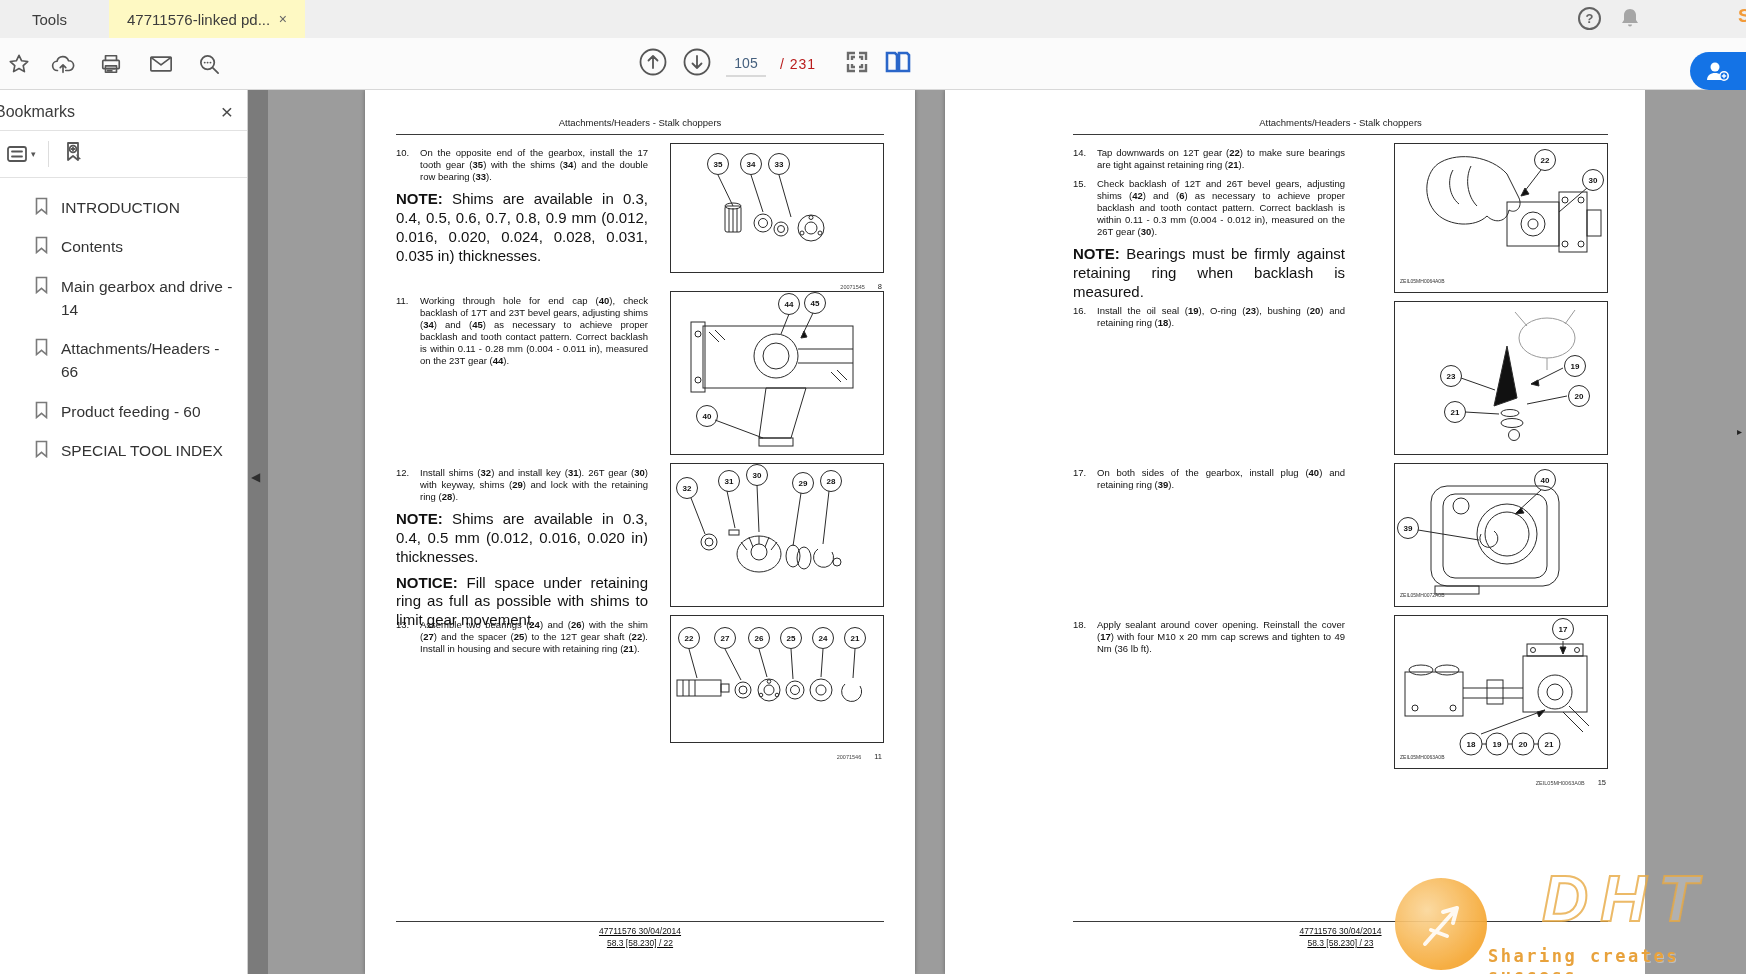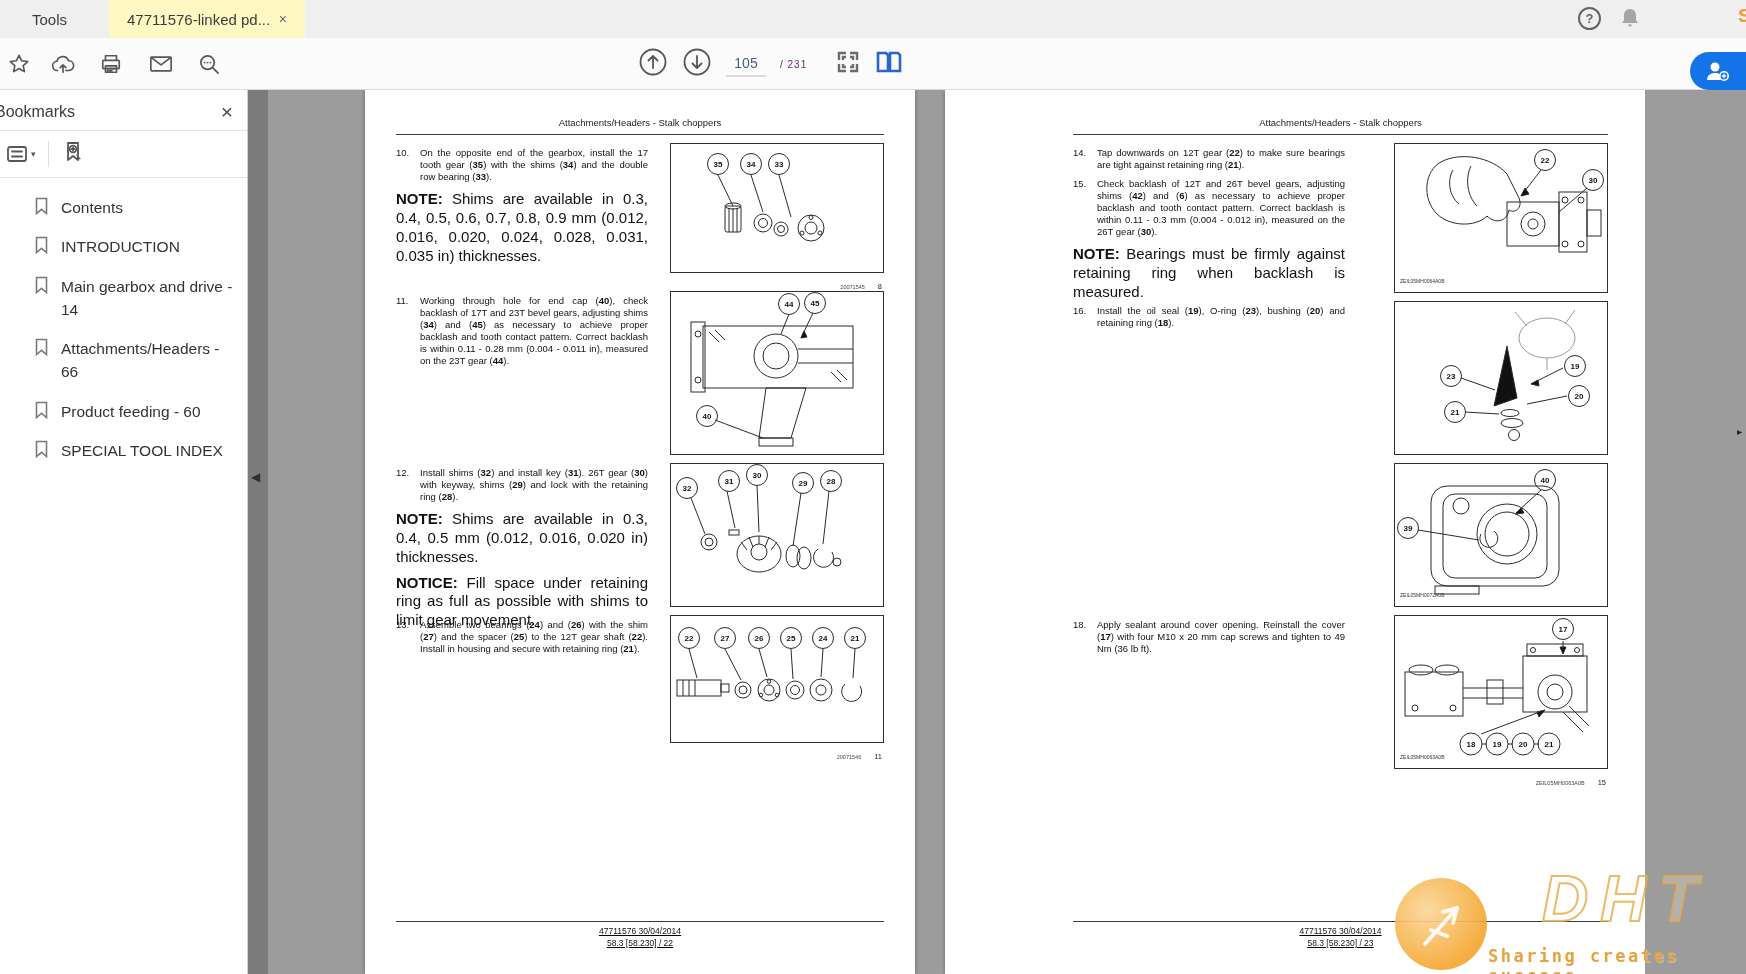--- a/index.html
+++ b/index.html
@@ -21,21 +21,21 @@
   .s-frag { position:absolute; right:0; top:5px; width:8px; overflow:hidden; color:#f29a38;
             font-size:19px; font-weight:bold; }
 
   
   .toolbar { position:relative; height:52px; background:#fbfbfb; border-bottom:1px solid #d8d8d8; }
   .tbtn { position:absolute; top:9px; width:34px; height:34px; display:flex; align-items:center; justify-content:center; }
   .tbtn svg { display:block; }
   .center-group { position:absolute; left:638px; top:9px; height:34px; display:flex; align-items:center; gap:14px; }
   .pg-input { width:40px; height:26px; border:none; border-bottom:2px solid #d9d9d9; background:transparent;
               font:14px "Liberation Sans",sans-serif; color:#45607e; text-align:center; }
-  .pg-total { font-size:10px; color:#701a75; letter-spacing:1px; }
+  .pg-total { font-size:14px; color:#b91c1c; letter-spacing:1px; }
   .share-pill { position:absolute; right:-16px; top:14px; width:72px; height:38px; background:#1473e6;
                 border-radius:19px 0 0 19px; display:flex; align-items:center; padding-left:14px; }
 
   
   .main { position:relative; height:884px; display:flex; }
   .bmpanel { width:248px; background:#fff; border-right:1px solid #cfcfcf; position:relative; }
   .bm-head { display:flex; align-items:center; justify-content:space-between; padding:13px 14px 9px 0;text-align:right; }
   .bm-title { font-size:16px; color:#3d3d3d; margin-left:-5px; }
   .bm-close { font-size:21px; color:#4a4a4a; line-height:16px; }
   .bm-div { border-top:1px solid #e2e2e2; margin:0 0 0 0; }
@@ -229,27 +229,27 @@
               <path d="M15 14l5 5-3 .5z" fill="#565656"></path>
             </svg>
         </span>
       </div>
       <div class="bm-div"></div>
       <div class="bm-list" id="bm-list">
           <div class="bm-item">
             <svg width="15" height="18" viewBox="0 0 15 18">
               <path d="M2.5 1.5h10v15l-5-4.2-5 4.2z" fill="none" stroke="#7a7a7a" stroke-width="1.6"></path>
             </svg>
-            <span class="bm-label">Contents</span>
+            <span class="bm-label">INTRODUCTION</span>
           </div>
           <div class="bm-item">
             <svg width="15" height="18" viewBox="0 0 15 18">
               <path d="M2.5 1.5h10v15l-5-4.2-5 4.2z" fill="none" stroke="#7a7a7a" stroke-width="1.6"></path>
             </svg>
-            <span class="bm-label">INTRODUCTION</span>
+            <span class="bm-label">Contents</span>
           </div>
           <div class="bm-item">
             <svg width="15" height="18" viewBox="0 0 15 18">
               <path d="M2.5 1.5h10v15l-5-4.2-5 4.2z" fill="none" stroke="#7a7a7a" stroke-width="1.6"></path>
             </svg>
             <span class="bm-label">Main gearbox and drive - 14</span>
           </div>
           <div class="bm-item">
             <svg width="15" height="18" viewBox="0 0 15 18">
               <path d="M2.5 1.5h10v15l-5-4.2-5 4.2z" fill="none" stroke="#7a7a7a" stroke-width="1.6"></path>
@@ -600,20 +600,26 @@
                       </g>
                   </svg>
                 </div>
                 <div class="figcap">
                   <span class="cap-code">20071546</span><span class="cap-num">13</span>
                 </div>
               </div>
             </div>
 
             <div class="prow" style="height:152px">
+              <div class="txtcol">
+                  <div class="step">
+                    <span class="snum">17.</span>
+                    <span class="sbody rich">On both sides of the gearbox, install plug (<b>40</b>) and retaining ring (<b>39</b>).</span>
+                  </div>
+                </div>
               <div class="figcol">
                 <div class="figbox">
                   <svg width="212" height="138" viewBox="0 0 212 138">
                     <rect class="s" x="36" y="22" width="128" height="100" rx="16"></rect>
                       <rect class="s" x="48" y="30" width="104" height="84" rx="12"></rect>
                     <circle class="s" cx="112" cy="70" r="30"></circle>
                       <circle class="s" cx="112" cy="70" r="22"></circle>
                     <circle class="s" cx="66" cy="42" r="8"></circle>
                       <rect class="s" x="40" y="122" width="44" height="8"></rect>
                     <path class="s" d="M86 70 a9 9 0 1 0 13 -3"></path>

